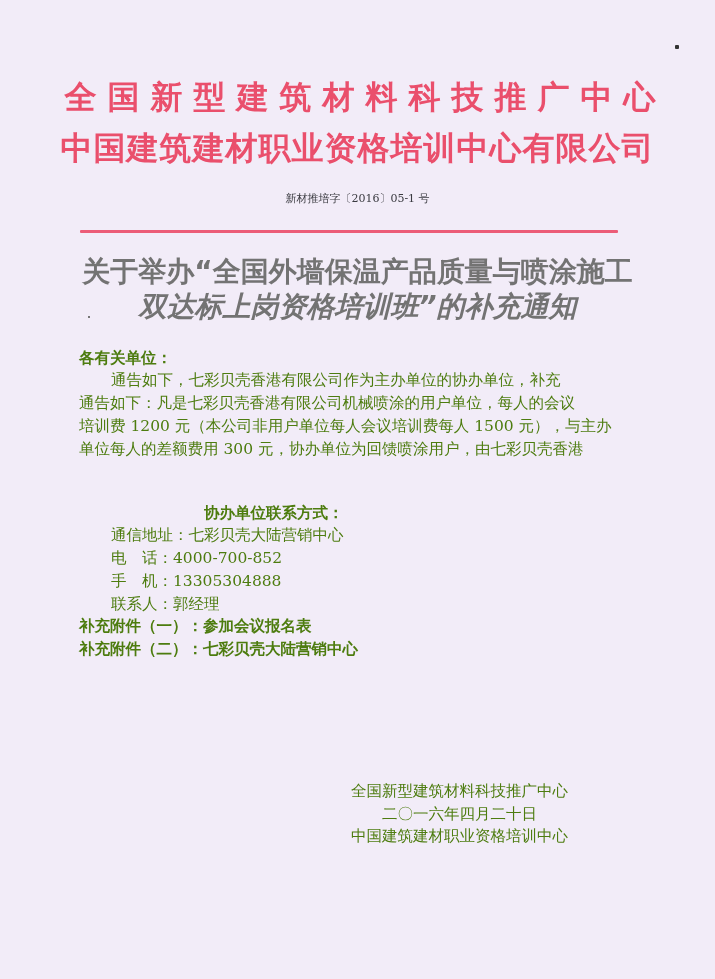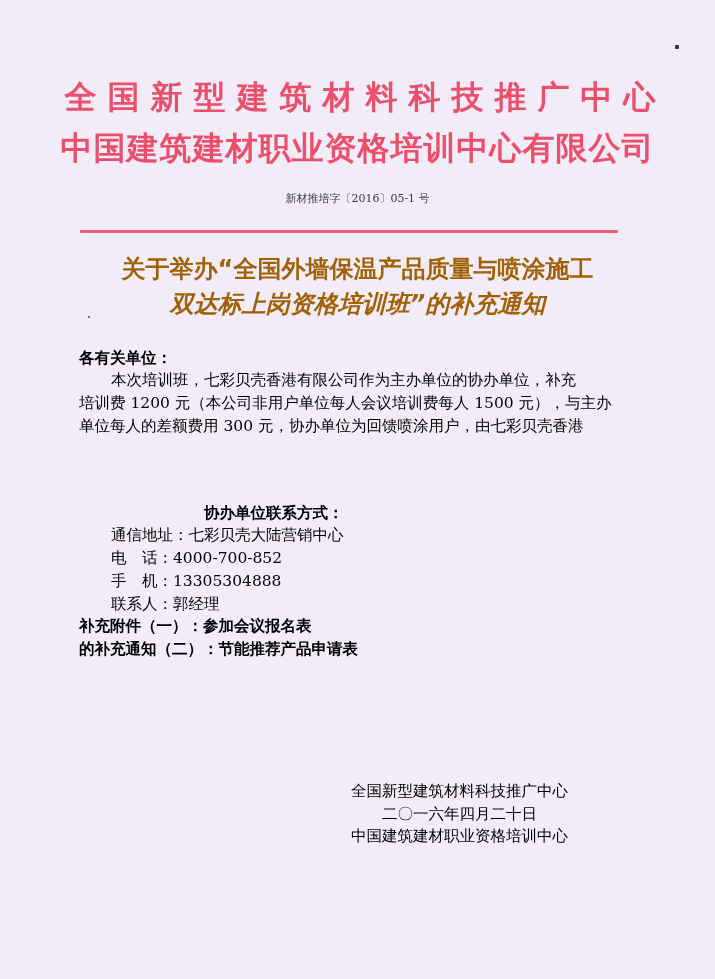--- a/index.html
+++ b/index.html
@@ -27,26 +27,26 @@
     top: 191px; left: 0; width: 715px; text-align: center;
     font-size: 11px; color: #3a3a40;
   }
   #redrule {
     top: 230px; left: 80px; width: 538px; height: 3px;
     background: #ec5c78; border-radius: 1px;
   }
   .title-line {
     position: absolute; left: 0; width: 715px; text-align: center;
     font-family: "DejaVu Sans", "Liberation Sans", sans-serif;
-    font-weight: bold; font-size: 24px; color: #a16207;
+    font-weight: bold; font-size: 28px; color: #737373;
     white-space: nowrap;
   }
   #title1 { top: 253px; }
   #title2 { top: 288px; font-style: italic; }
-  .body-text { font-size: 15.5px; line-height: 23px; color: #000000; white-space: nowrap; }
+  .body-text { font-size: 15.5px; line-height: 23px; color: #4d7c0f; white-space: nowrap; }
   #salutation { top: 346px; left: 79px; font-weight: bold; }
   #para { top: 369px; left: 79px; width: 545px; white-space: normal; text-align: justify; }
   #para .l { display: block; white-space: nowrap; }
   #para .indent { padding-left: 32px; }
   .bold { font-weight: bold; text-align: right; }
   #contact { top: 501px; left: 111px; }
   #contact div { height: 23px; }
   #attach { top: 614px; left: 79px; font-weight: bold; }
   #attach div { height: 23px; }
   #sign { top: 780px; left: 337px; text-align: center; width: 245px; }
@@ -62,36 +62,37 @@
 
 <div id="docno" class="abs">新材推培字〔2016〕05-1 号</div>
 <div id="redrule" class="abs"></div>
 
 <div id="title1" class="title-line">关于举办“全国外墙保温产品质量与喷涂施工</div>
 <div id="title2" class="title-line">双达标上岗资格培训班”的补充通知</div>
 
 <div id="salutation" class="abs body-text">各有关单位：</div>
 
 <div id="para" class="abs body-text">
-  <span class="l indent">本次培训班，七彩贝壳香港有限公司作为主办单位的协办单位，补充</span>
+  <span class="l indent">通告如下，七彩贝壳香港有限公司作为主办单位的协办单位，补充</span>
+  <span class="l">通告如下：凡是七彩贝壳香港有限公司机械喷涂的用户单位，每人的会议</span>
   <span class="l">培训费 1200 元（本公司非用户单位每人会议培训费每人 1500 元），与主办</span>
   <span class="l">单位每人的差额费用 300 元，协办单位为回馈喷涂用户，由七彩贝壳香港</span>
 </div>
 
 <div id="contact" class="abs body-text">
   <div class="bold">协办单位联系方式：</div>
   <div>通信地址：七彩贝壳大陆营销中心</div>
   <div>电　话：4000-700-852</div>
   <div>手　机：13305304888</div>
   <div>联系人：郭经理</div>
 </div>
 
 <div id="attach" class="abs body-text">
   <div>补充附件（一）：参加会议报名表</div>
-  <div>的补充通知（二）：节能推荐产品申请表</div>
+  <div>补充附件（二）：七彩贝壳大陆营销中心</div>
 </div>
 
 <div id="sign" class="abs body-text">
   <div>全国新型建筑材料科技推广中心</div>
   <div>二〇一六年四月二十日</div>
   <div>中国建筑建材职业资格培训中心</div>
 </div>
 
 <div id="speck" class="abs"></div>
 <div id="speck2" class="abs"></div>

